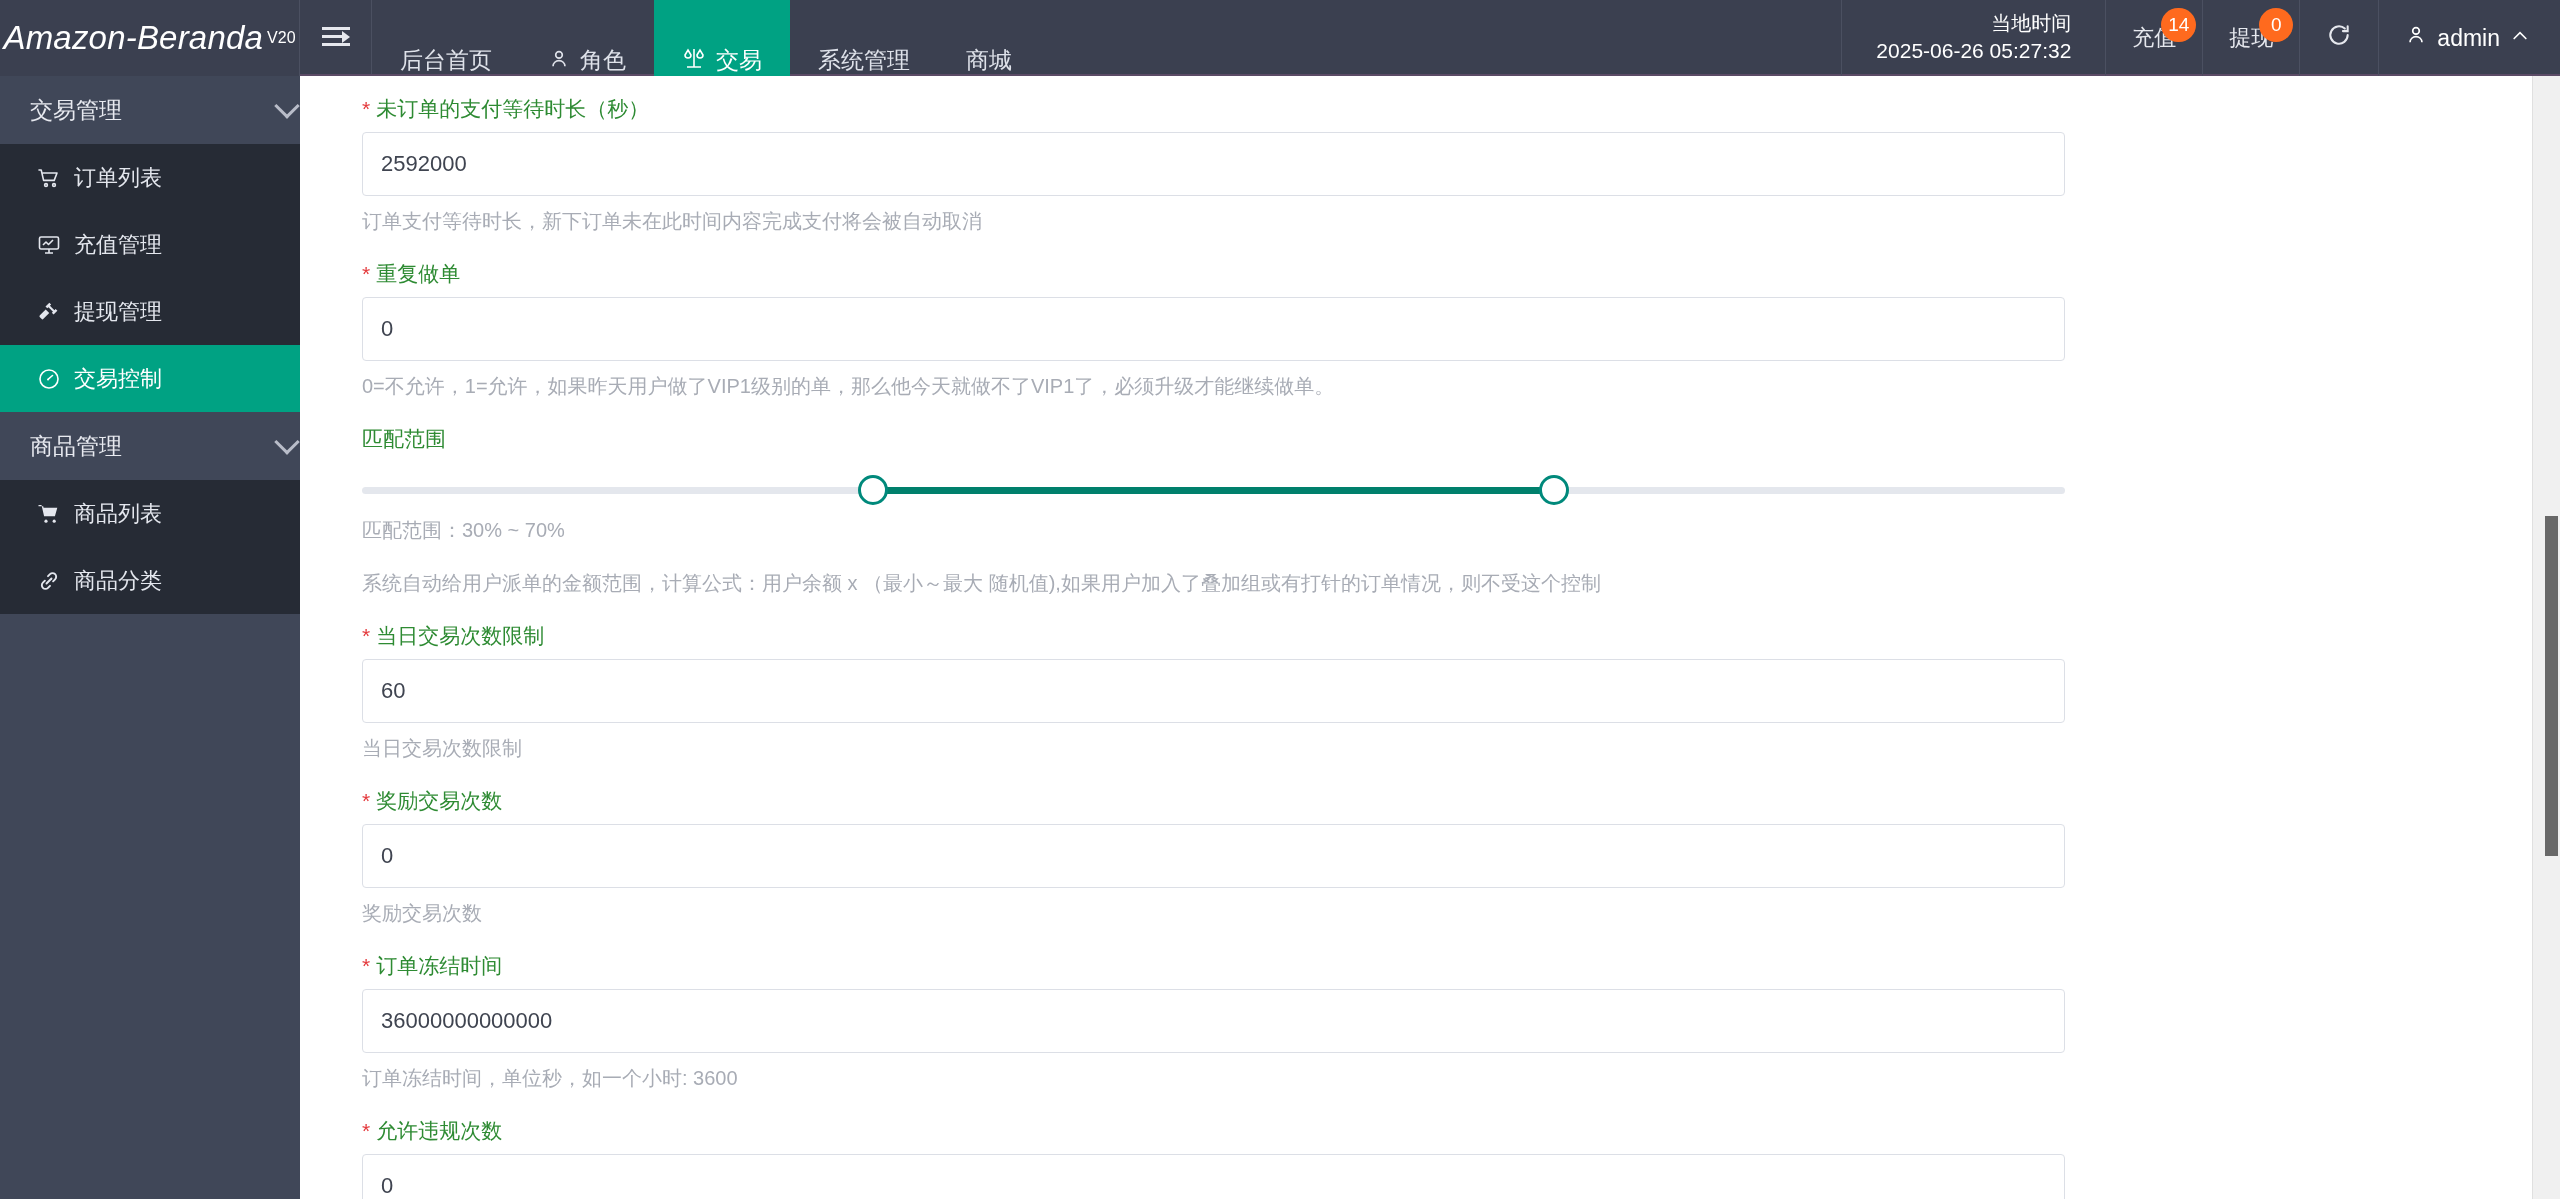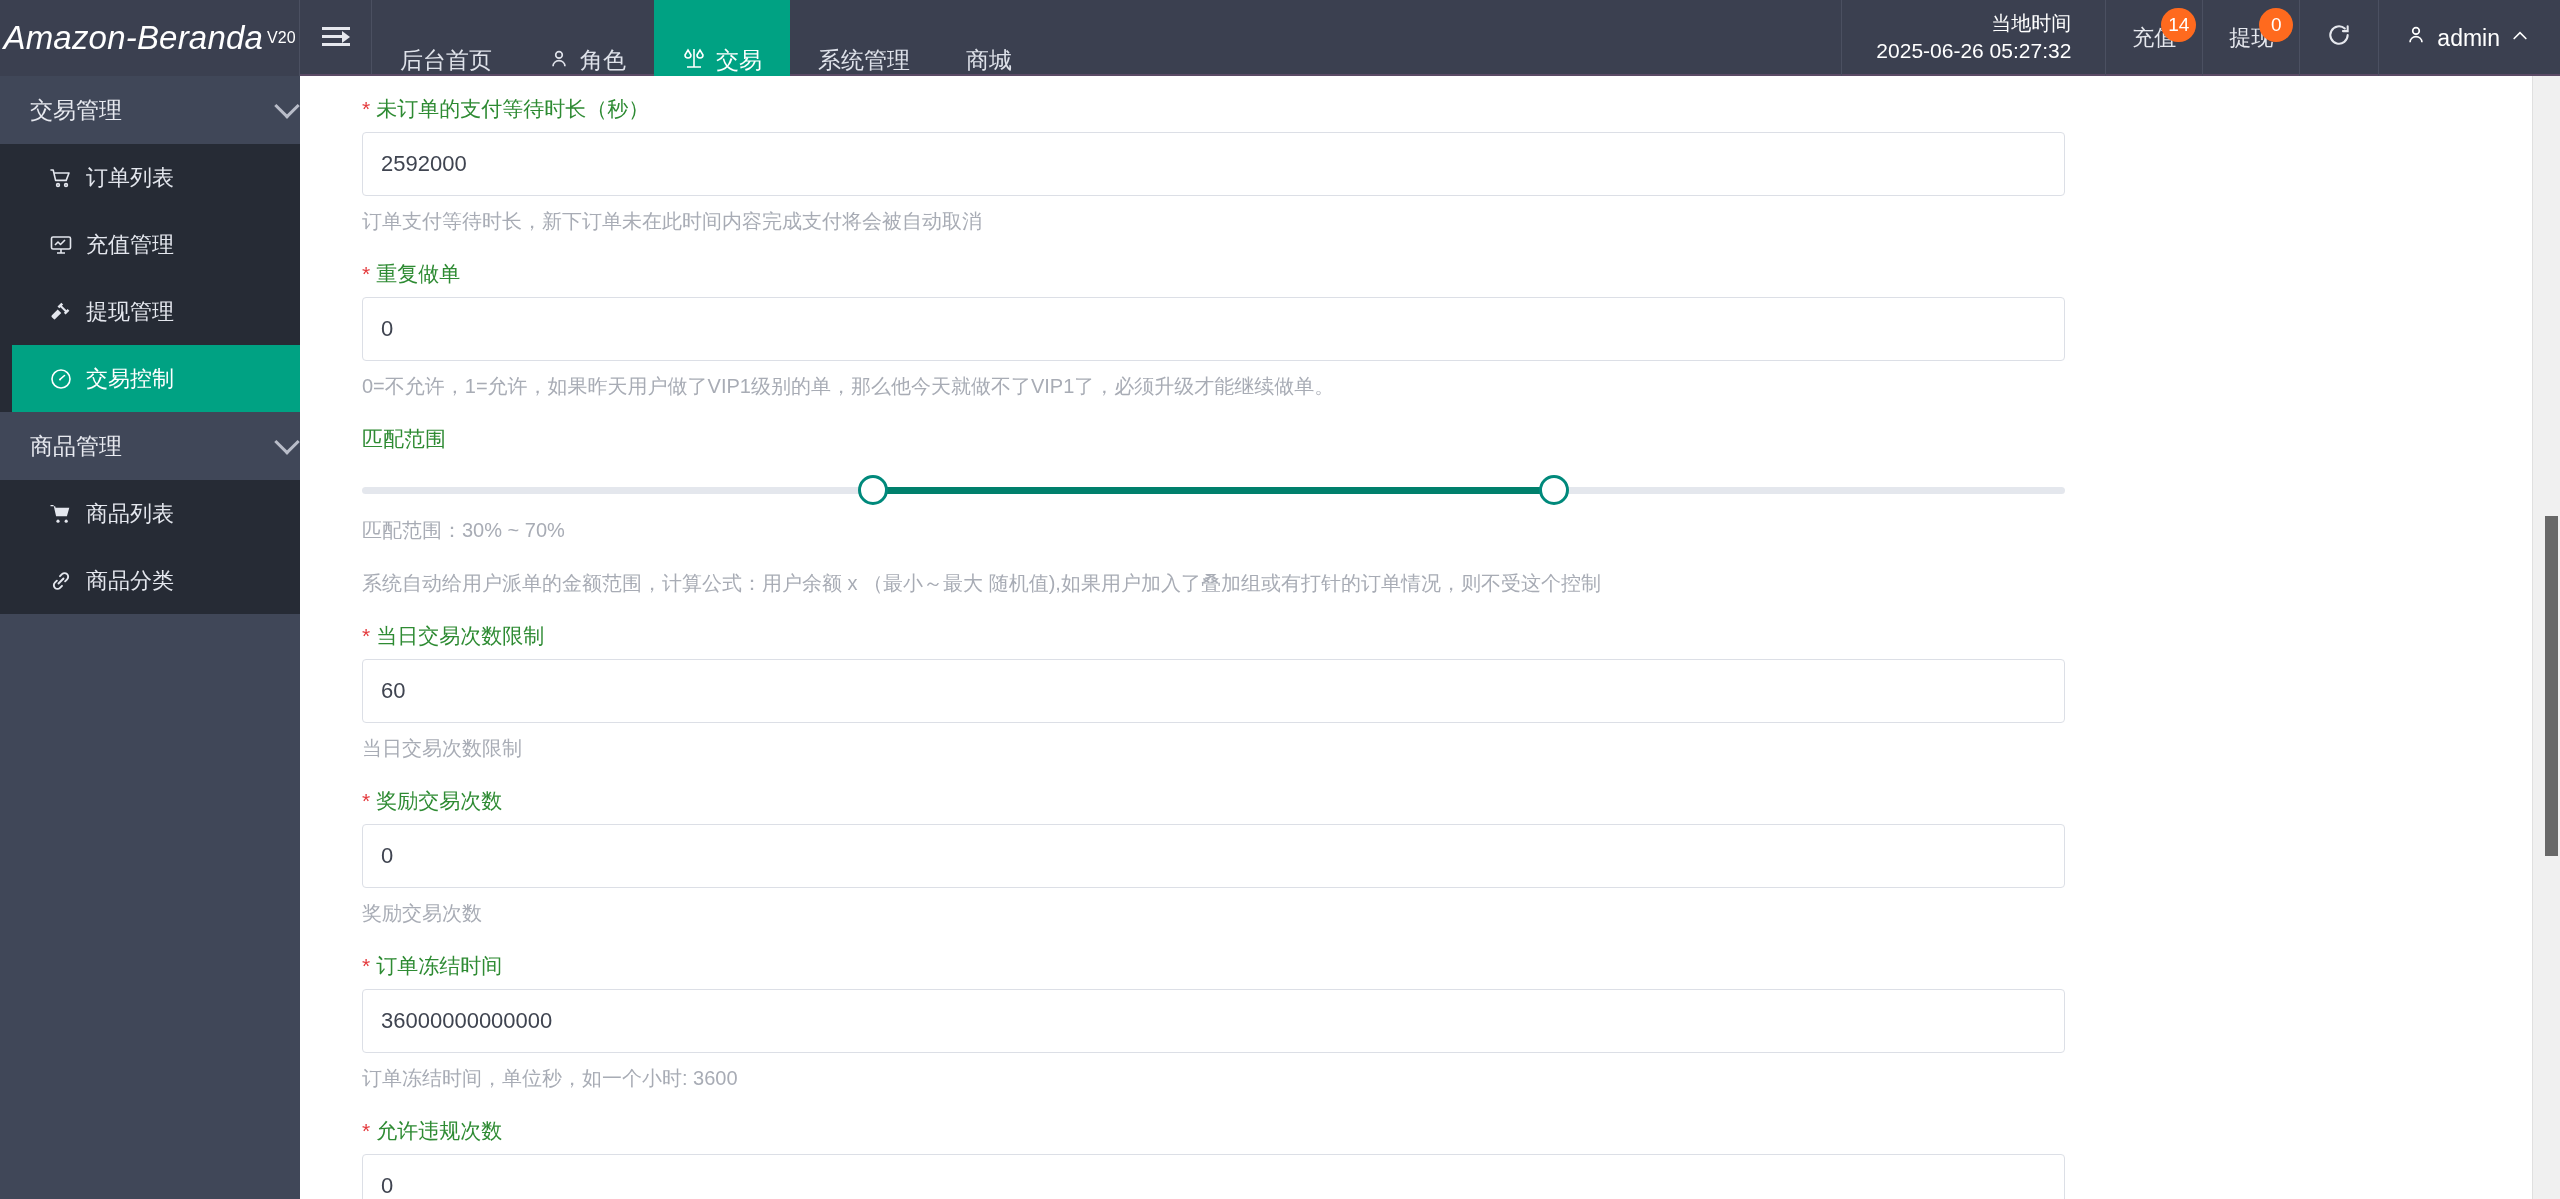--- a/index.html
+++ b/index.html
@@ -94,21 +94,21 @@
   }
   .side-group {
     height: 68px; display: flex; align-items: center; justify-content: space-between;
     padding: 0 28px 0 30px;
     color: #e8eaf0; font-size: 23px; background: #404758; cursor: pointer;
   }
   .chev {
     width: 18px; height: 18px; border-right: 3px solid #b9bdc9; border-bottom: 3px solid #b9bdc9;
     transform: rotate(45deg); margin-top: -8px;
   }
-  .side-sub { background: #262b35; padding-left: 12px; }
+  .side-sub { background: #262b35; }
   .side-item {
     height: 67px; display: flex; align-items: center; gap: 12px;
     padding-left: 36px; color: #e4e7ee; font-size: 22px; cursor: pointer;
     background: #262b35;
   }
   .side-item.active { background: #00a283; color: #ffffff; }
   .side-ico { width: 26px; height: 26px; display: inline-flex; align-items: center; justify-content: center; }
   .side-ico svg { width: 24px; height: 24px; }
 
   

